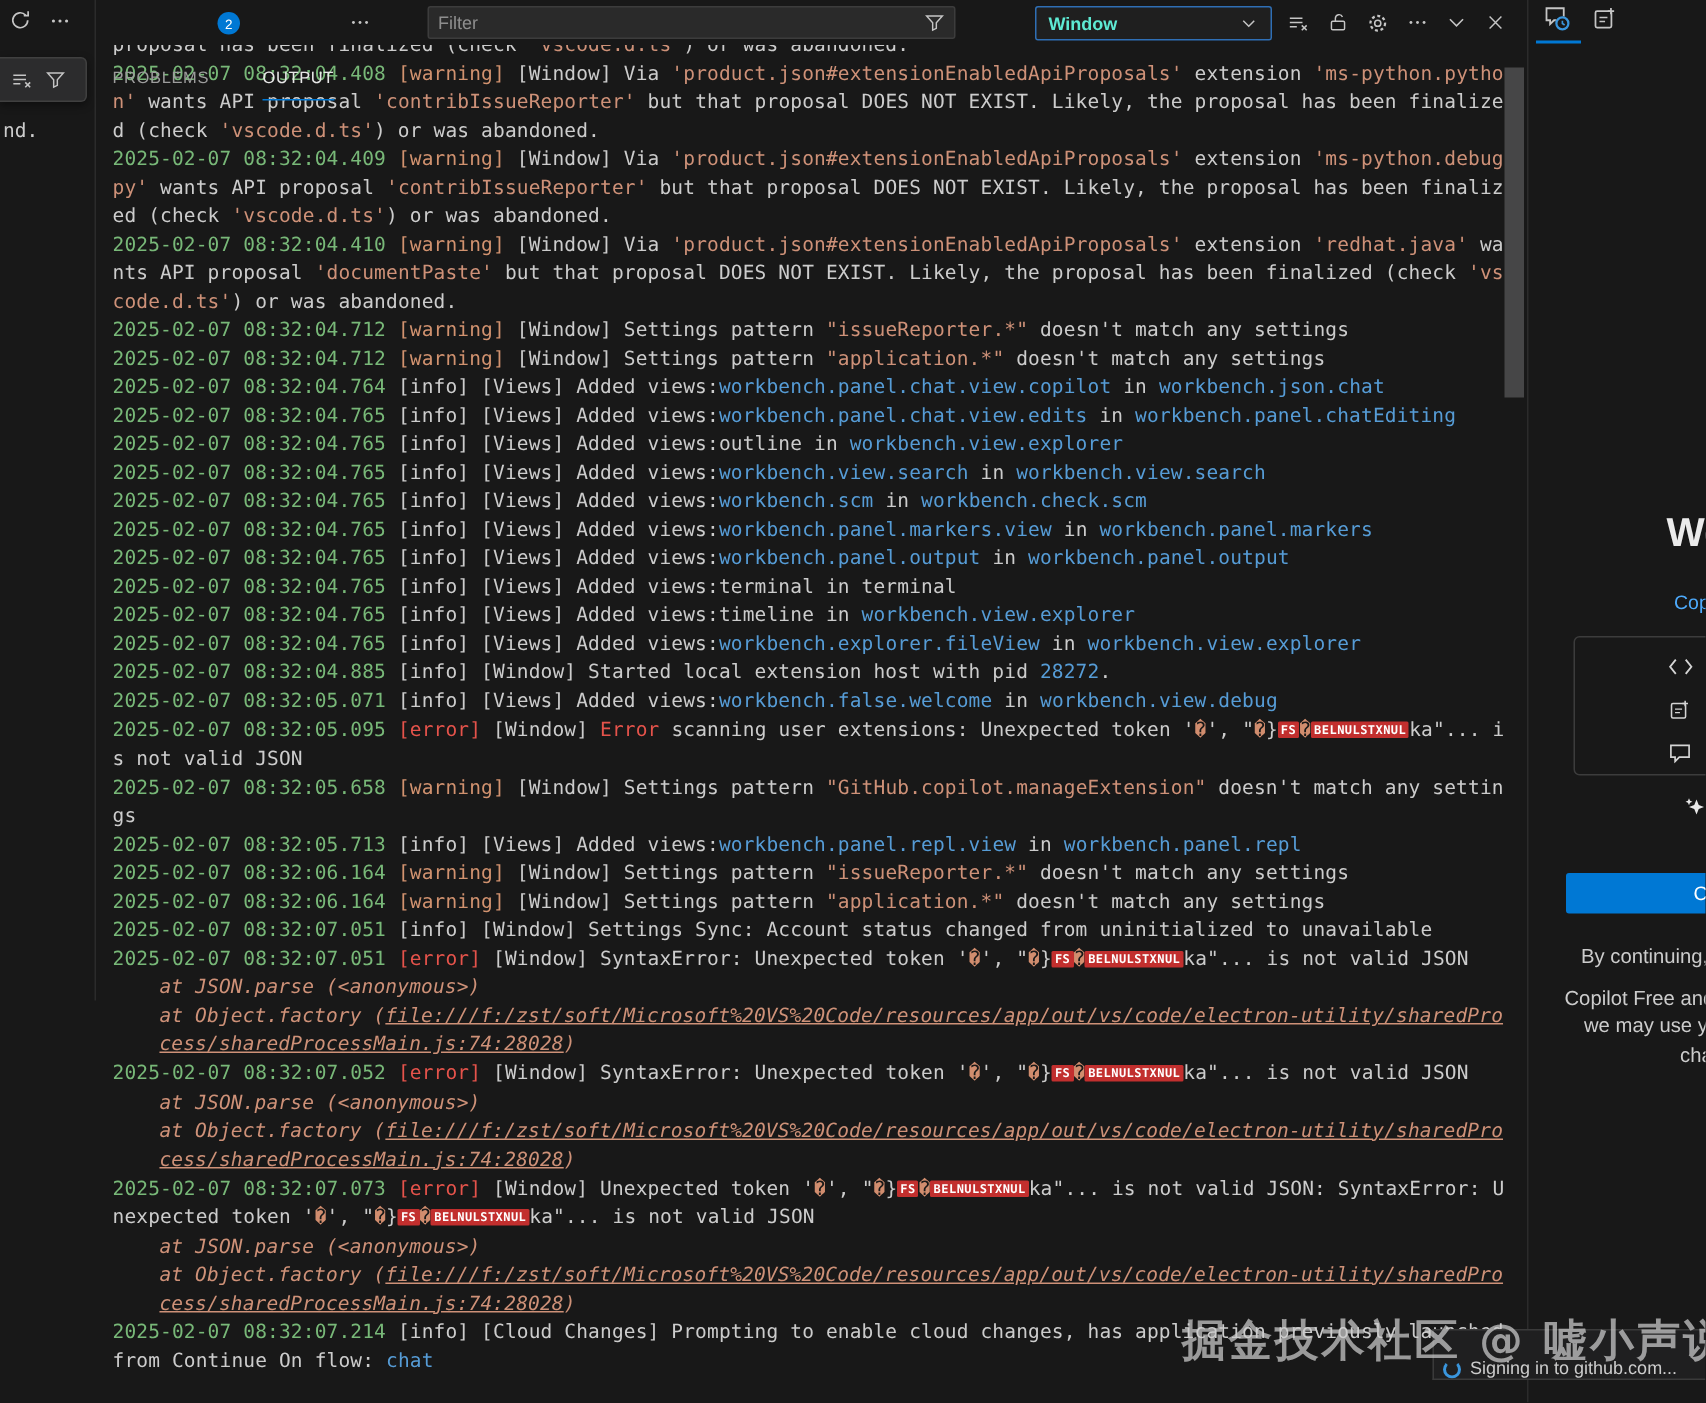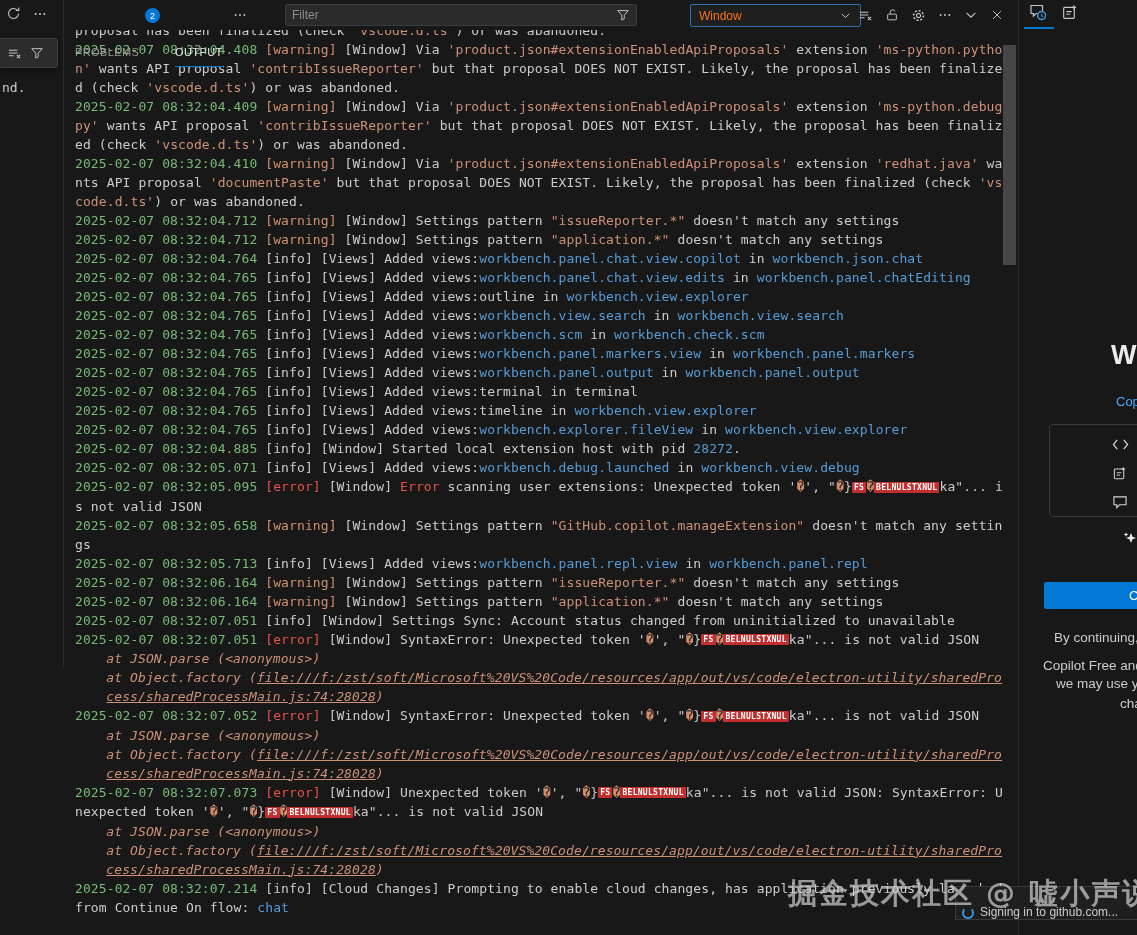--- a/index.html
+++ b/index.html
@@ -15,21 +15,21 @@
   
   .panel-header { position:absolute; left:65px; top:0; width:953px; height:30px; background:#181818; z-index:3; }
   .tab { position:absolute; top:0; height:30px; display:flex; align-items:center; font-size:11px; letter-spacing:.4px; color:#9d9d9d; cursor:pointer;margin-top:37px; }
   .tab.problems { left:10px; }
   .tab.output { left:110px; color:#e7e7e7; border-bottom:1px solid #0078d4; }
   .badge { position:absolute; left:80px; top:8px; width:15px; height:15px; border-radius:50%; background:#0078d4; color:#ffffff; font-size:9px; display:flex; align-items:center; justify-content:center; }
   .hdr-more { position:absolute; left:168px; top:0; height:30px; display:flex; align-items:center; color:#c5c5c5; }
   .filter-box { position:absolute; left:220px; top:4px; width:352px; height:22px; background:#2a2a2a; border:1px solid #3c3c3c; border-radius:2px; display:flex; align-items:center; padding:0 6px; }
   .filter-box input { flex:1; background:transparent; border:none; outline:none; color:#cccccc; font-size:12px; font-family:"Liberation Sans",sans-serif; }
   .filter-box input::placeholder { color:#8e8e8e; }
-  .channel-select { position:absolute; left:625px; top:4px; width:171px; height:23px; background:#1f1f1f; border:1px solid #2f6fb5; border-radius:2px; display:flex; align-items:center; padding:0 8px; font-size:12px; color:#f97316; cursor:pointer; }
+  .channel-select { position:absolute; left:625px; top:4px; width:158px; height:23px; background:#1f1f1f; border:1px solid #2f6fb5; border-radius:2px; display:flex; align-items:center; padding:0 8px; font-size:12px; color:#5eead4; cursor:pointer;font-weight:bold; }
   .channel-select .chev { margin-left:auto; color:#c5c5c5; }
   .hdr-actions { position:absolute; left:793px; top:0; height:30px; display:flex; align-items:center; gap:12px; color:#c5c5c5; }
   .icon-btn { display:flex; align-items:center; justify-content:center; cursor:pointer; }
 
   
   .log-area { position:absolute; left:65px; top:30px; width:938px; height:905px; overflow:hidden; }
   .log-content { margin-top:-9px; padding-left:10px; width:938px; font-family:"DejaVu Sans Mono", monospace; font-size:13px; line-height:19px; letter-spacing:.1px; }
   .log-line { white-space:pre-wrap; word-break:break-all; }
   .log-line.indent { padding-left:4ch; }
   .seg-t { color:#78b878; }
@@ -180,21 +180,21 @@
       <div class="log-line"><span class="seg-t">2025-02-07 08:32:04.765 </span><span class="seg-p">[info] [Views] Added views:</span><span class="seg-l">workbench.panel.chat.view.edits</span><span class="seg-p"> in </span><span class="seg-l">workbench.panel.chatEditing</span></div>
       <div class="log-line"><span class="seg-t">2025-02-07 08:32:04.765 </span><span class="seg-p">[info] [Views] Added views:outline in </span><span class="seg-l">workbench.view.explorer</span></div>
       <div class="log-line"><span class="seg-t">2025-02-07 08:32:04.765 </span><span class="seg-p">[info] [Views] Added views:</span><span class="seg-l">workbench.view.search</span><span class="seg-p"> in </span><span class="seg-l">workbench.view.search</span></div>
       <div class="log-line"><span class="seg-t">2025-02-07 08:32:04.765 </span><span class="seg-p">[info] [Views] Added views:</span><span class="seg-l">workbench.scm</span><span class="seg-p"> in </span><span class="seg-l">workbench.check.scm</span></div>
       <div class="log-line"><span class="seg-t">2025-02-07 08:32:04.765 </span><span class="seg-p">[info] [Views] Added views:</span><span class="seg-l">workbench.panel.markers.view</span><span class="seg-p"> in </span><span class="seg-l">workbench.panel.markers</span></div>
       <div class="log-line"><span class="seg-t">2025-02-07 08:32:04.765 </span><span class="seg-p">[info] [Views] Added views:</span><span class="seg-l">workbench.panel.output</span><span class="seg-p"> in </span><span class="seg-l">workbench.panel.output</span></div>
       <div class="log-line"><span class="seg-t">2025-02-07 08:32:04.765 </span><span class="seg-p">[info] [Views] Added views:terminal in terminal</span></div>
       <div class="log-line"><span class="seg-t">2025-02-07 08:32:04.765 </span><span class="seg-p">[info] [Views] Added views:timeline in </span><span class="seg-l">workbench.view.explorer</span></div>
       <div class="log-line"><span class="seg-t">2025-02-07 08:32:04.765 </span><span class="seg-p">[info] [Views] Added views:</span><span class="seg-l">workbench.explorer.fileView</span><span class="seg-p"> in </span><span class="seg-l">workbench.view.explorer</span></div>
       <div class="log-line"><span class="seg-t">2025-02-07 08:32:04.885 </span><span class="seg-p">[info] [Window] Started local extension host with pid </span><span class="seg-l">28272</span><span class="seg-p">.</span></div>
-      <div class="log-line"><span class="seg-t">2025-02-07 08:32:05.071 </span><span class="seg-p">[info] [Views] Added views:</span><span class="seg-l">workbench.debug.launched</span><span class="seg-p"> in </span><span class="seg-l">workbench.view.debug</span></div>
+      <div class="log-line"><span class="seg-t">2025-02-07 08:32:05.071 </span><span class="seg-p">[info] [Views] Added views:</span><span class="seg-l">workbench.false.welcome</span><span class="seg-p"> in </span><span class="seg-l">workbench.view.debug</span></div>
       <div class="log-line"><span class="seg-t">2025-02-07 08:32:05.095 </span><span class="seg-e">[error]</span><span class="seg-p"> [Window] </span><span class="seg-e">Error</span><span class="seg-p"> scanning user extensions: Unexpected token '</span><span class="seg-b">�</span><span class="seg-p">', "</span><span class="seg-b">�</span><span class="seg-p">}</span><span class="seg-x">FS</span><span class="seg-b">�</span><span class="seg-x">BELNULSTXNUL</span><span class="seg-p">ka"... is not valid JSON</span></div>
       <div class="log-line"><span class="seg-t">2025-02-07 08:32:05.658 </span><span class="seg-w">[warning]</span><span class="seg-p"> [Window] Settings pattern </span><span class="seg-s">"GitHub.copilot.manageExtension"</span><span class="seg-p"> doesn't match any settings</span></div>
       <div class="log-line"><span class="seg-t">2025-02-07 08:32:05.713 </span><span class="seg-p">[info] [Views] Added views:</span><span class="seg-l">workbench.panel.repl.view</span><span class="seg-p"> in </span><span class="seg-l">workbench.panel.repl</span></div>
       <div class="log-line"><span class="seg-t">2025-02-07 08:32:06.164 </span><span class="seg-w">[warning]</span><span class="seg-p"> [Window] Settings pattern </span><span class="seg-s">"issueReporter.*"</span><span class="seg-p"> doesn't match any settings</span></div>
       <div class="log-line"><span class="seg-t">2025-02-07 08:32:06.164 </span><span class="seg-w">[warning]</span><span class="seg-p"> [Window] Settings pattern </span><span class="seg-s">"application.*"</span><span class="seg-p"> doesn't match any settings</span></div>
       <div class="log-line"><span class="seg-t">2025-02-07 08:32:07.051 </span><span class="seg-p">[info] [Window] Settings Sync: Account status changed from uninitialized to unavailable</span></div>
       <div class="log-line"><span class="seg-t">2025-02-07 08:32:07.051 </span><span class="seg-e">[error]</span><span class="seg-p"> [Window] SyntaxError: Unexpected token '</span><span class="seg-b">�</span><span class="seg-p">', "</span><span class="seg-b">�</span><span class="seg-p">}</span><span class="seg-x">FS</span><span class="seg-b">�</span><span class="seg-x">BELNULSTXNUL</span><span class="seg-p">ka"... is not valid JSON</span></div>
       <div class="log-line indent"><span class="seg-i">at JSON.parse (&lt;anonymous&gt;)</span></div>
       <div class="log-line indent"><span class="seg-i">at Object.factory (</span><span class="seg-u">file:///f:/zst/soft/Microsoft%20VS%20Code/resources/app/out/vs/code/electron-utility/sharedProcess/sharedProcessMain.js:74:28028</span><span class="seg-i">)</span></div>
       <div class="log-line"><span class="seg-t">2025-02-07 08:32:07.052 </span><span class="seg-e">[error]</span><span class="seg-p"> [Window] SyntaxError: Unexpected token '</span><span class="seg-b">�</span><span class="seg-p">', "</span><span class="seg-b">�</span><span class="seg-p">}</span><span class="seg-x">FS</span><span class="seg-b">�</span><span class="seg-x">BELNULSTXNUL</span><span class="seg-p">ka"... is not valid JSON</span></div>

